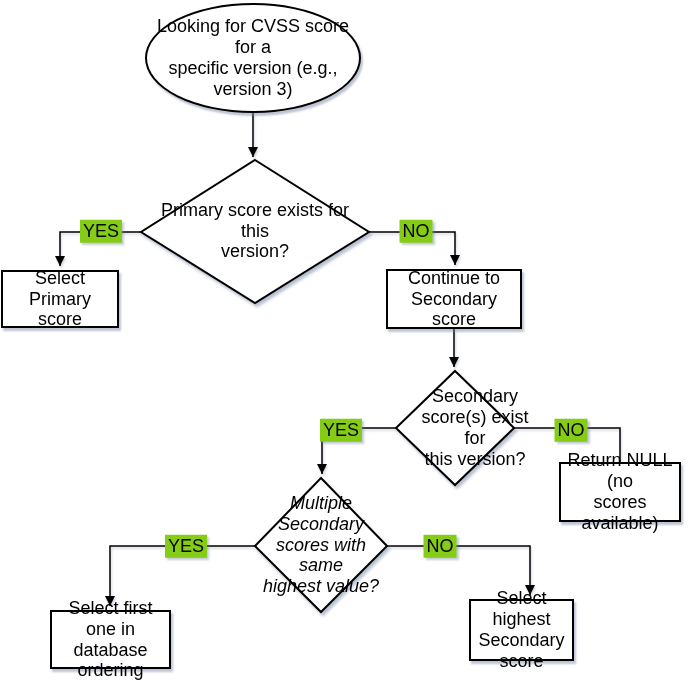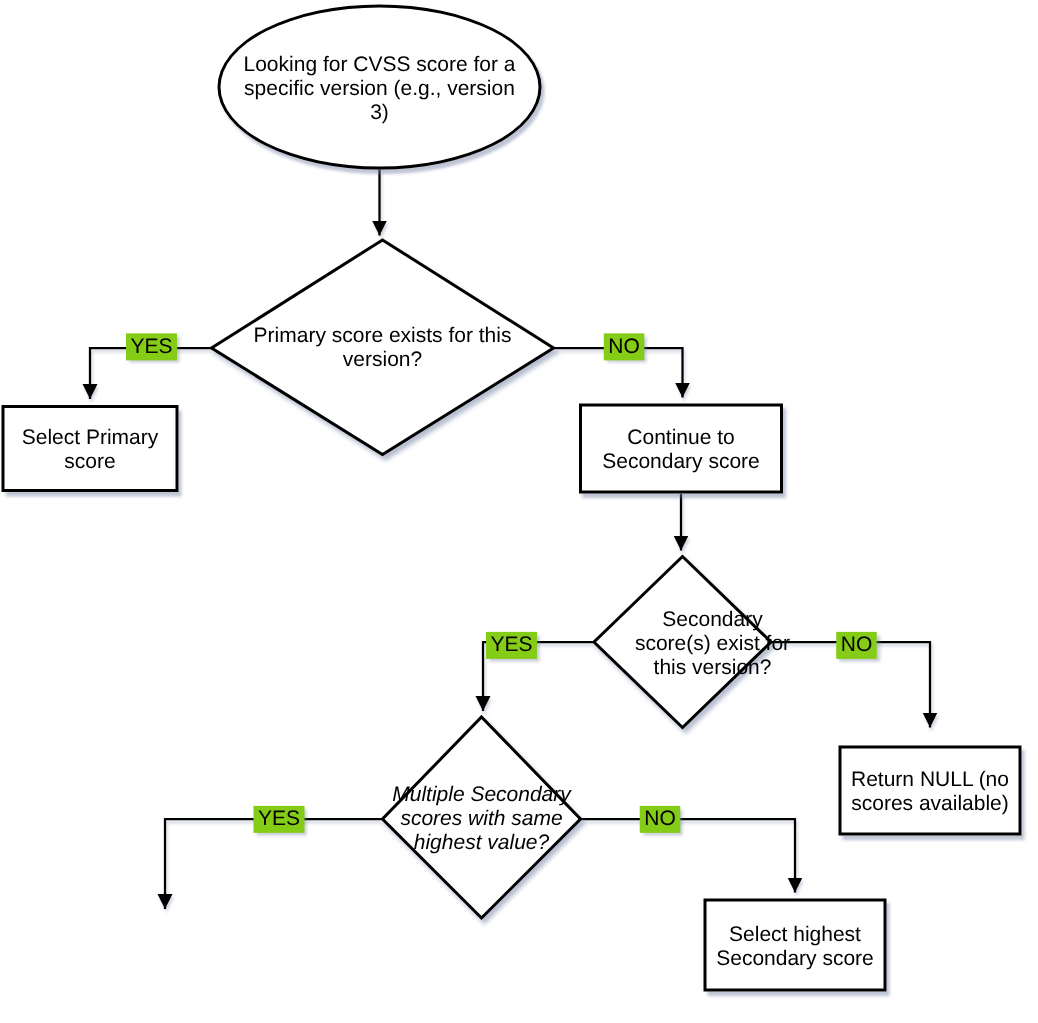--- a/index.html
+++ b/index.html
@@ -6,21 +6,21 @@
     margin: 0;
     padding: 0;
     background: #ffffff;
   }
   .canvas {
     position: relative;
     width: 692px;
     height: 682px;
     background: #ffffff;
     font-family: "Liberation Sans", sans-serif;
-    font-size: 14px;
+    font-size: 18px;
     color: #000000;
     overflow: hidden;
   }
   svg.graphics {
     position: absolute;
     left: 0;
     top: 0;
   }
   .edge-layer {
     filter: drop-shadow(1.5px 2px 1px rgba(110, 125, 160, 0.35));
@@ -123,33 +123,37 @@
     <span>Continue to
 Secondary score</span>
   </div>
 
   <div class="diamond-label" style="left:414px; top:392px; width:122px; height:72px;">
     <span>Secondary
 score(s) exist for
 this version?</span>
   </div>
 
-  <div class="node" style="left:559px; top:497px; width:122px; height:60px;">
+  <div class="node" style="left:559px; top:462px; width:122px; height:60px;">
     <span>Return NULL (no
 scores available)</span>
   </div>
 
   <div class="diamond-label" style="left:256px; top:509px; width:130px; height:72px;font-style:italic;">
     <span>Multiple Secondary
 scores with same
 highest value?</span>
   </div>
 
+  <div class="node" style="left:50px; top:610px; width:121px; height:59px;">
+    <span>Select first one in
+database ordering</span>
+  </div>
 
-  <div class="node" style="left:469px; top:599px; width:122px; height:62px;">
+  <div class="node" style="left:469px; top:599px; width:105px; height:62px;">
     <span>Select highest
 Secondary score</span>
   </div>
 
   <div class="edge-label" style="left:101px; top:231px;">YES</div>
   <div class="edge-label" style="left:416px; top:231px;">NO</div>
   <div class="edge-label" style="left:341px; top:430px;">YES</div>
   <div class="edge-label" style="left:571px; top:430px;">NO</div>
   <div class="edge-label" style="left:186px; top:546px;">YES</div>
   <div class="edge-label" style="left:440px; top:546px;">NO</div>

